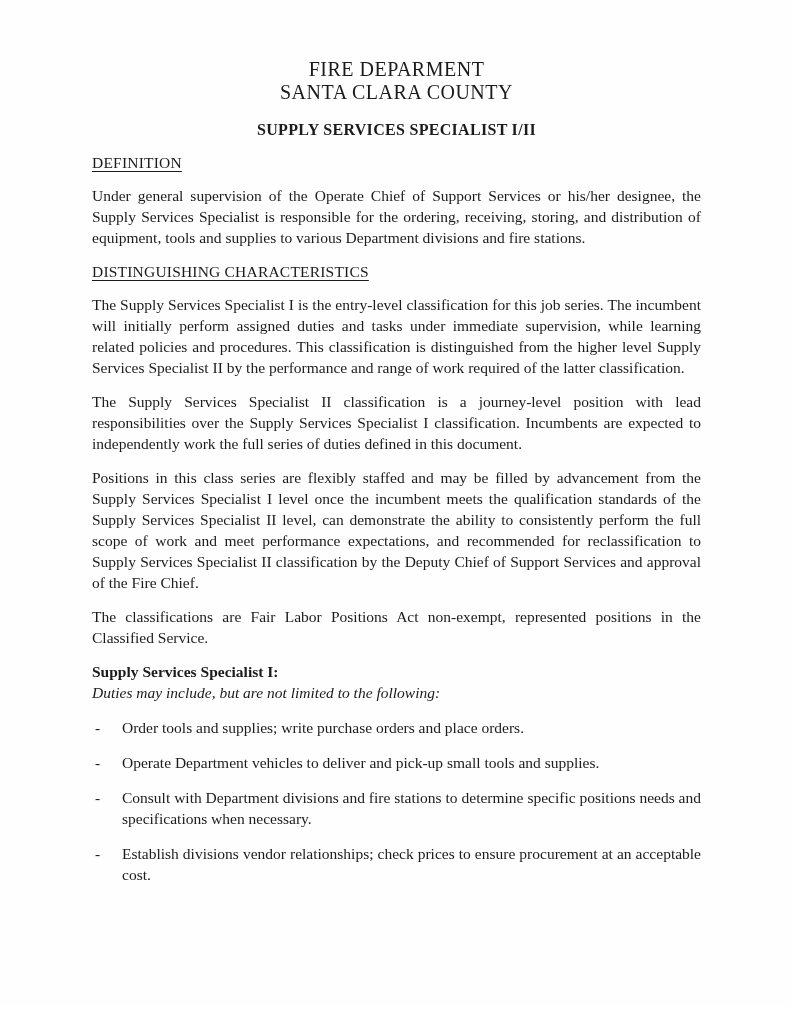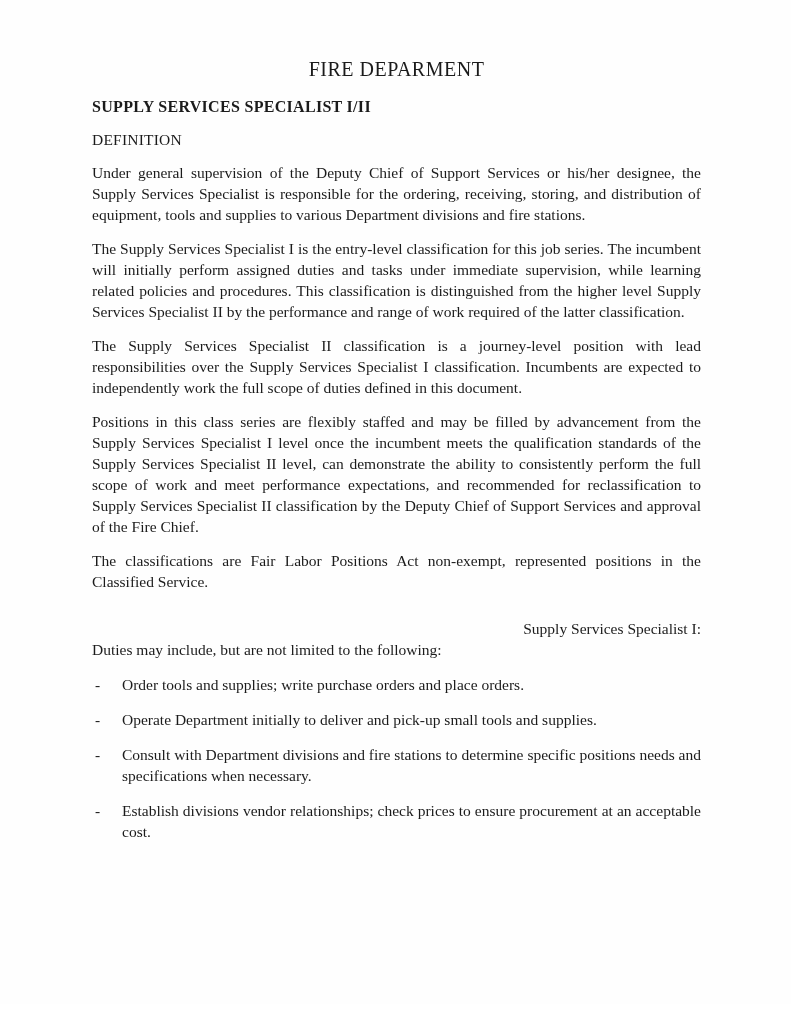--- a/index.html
+++ b/index.html
@@ -21,51 +21,53 @@
   }
   .doc-header {
     text-align: center;
   }
   .org-line {
     font-size: 20px;
     line-height: 23px;
     letter-spacing: 0.5px;
   }
   .job-title {
+    text-align: center;
     font-weight: bold;
     font-size: 16px;
     line-height: 19px;
     margin-top: 16px;
     letter-spacing: 0.3px;
   }
   .section-heading {
     font-size: 15.5px;
     line-height: 21px;
     margin-top: 13px;
     margin-bottom: 12px;
+    text-decoration: underline;
     text-underline-offset: 3px;
     letter-spacing: 0.2px;
   }
   .para {
     font-size: 15.5px;
     line-height: 21px;
     text-align: justify;
     margin: 0 0 13px 0;
   }
   .sub-heading {
     font-size: 15.5px;
     line-height: 21px;
-    font-weight: normal;
-    margin-top: 26px;
-    text-align: right;
+    font-weight: bold;
+    margin-top: 13px;
   }
   .intro-line {
     font-size: 15.5px;
     line-height: 21px;
     margin-bottom: 13px;
+    font-style: italic;
   }
   .bullet-list {
     margin-top: 14px;
   }
   .bullet {
     display: flex;
     margin-bottom: 14px;
     font-size: 15.5px;
     line-height: 21px;
   }
@@ -80,48 +82,50 @@
     text-align: justify;
   }
 </style>
 </head>
 <body>
 
 <div class="page">
 
   <div class="doc-header">
     <div class="org-line">FIRE DEPARMENT</div>
+    <div class="org-line">SANTA CLARA COUNTY</div>
   </div>
 
   <div class="job-title">SUPPLY SERVICES SPECIALIST I/II</div>
 
   <div>
     <div class="section-heading">DEFINITION</div>
-    <p class="para">Under general supervision of the Deputy Chief of Support Services or his/her designee, the Supply Services Specialist is responsible for the ordering, receiving, storing, and distribution of equipment, tools and supplies to various Department divisions and fire stations.</p>
+    <p class="para">Under general supervision of the Operate Chief of Support Services or his/her designee, the Supply Services Specialist is responsible for the ordering, receiving, storing, and distribution of equipment, tools and supplies to various Department divisions and fire stations.</p>
   </div>
 
   <div>
+    <div class="section-heading">DISTINGUISHING CHARACTERISTICS</div>
     <p class="para">The Supply Services Specialist I is the entry-level classification for this job series.  The incumbent will initially perform assigned duties and tasks under immediate supervision, while learning related policies and procedures. This classification is distinguished from the higher level Supply Services Specialist II by the performance and range of work required of the latter classification.</p>
-    <p class="para">The Supply Services Specialist II classification is a journey-level position with lead responsibilities over the Supply Services Specialist I classification.  Incumbents are expected to independently work the full scope of duties defined in this document.</p>
+    <p class="para">The Supply Services Specialist II classification is a journey-level position with lead responsibilities over the Supply Services Specialist I classification.  Incumbents are expected to independently work the full series of duties defined in this document.</p>
     <p class="para">Positions in this class series are flexibly staffed and may be filled by advancement from the Supply Services Specialist I level once the incumbent meets the qualification standards of the Supply Services Specialist II level, can demonstrate the ability to consistently perform the full scope of work and meet performance expectations, and recommended for reclassification to Supply Services Specialist II classification by the Deputy Chief of Support Services and approval of the Fire Chief.</p>
     <p class="para">The classifications are Fair Labor Positions Act non-exempt, represented positions in the Classified Service.</p>
   </div>
 
   <div>
     <div class="sub-heading">Supply Services Specialist I:</div>
     <div class="intro-line">Duties may include, but are not limited to the following:</div>
 
     <div class="bullet-list">
       <div class="bullet">
         <span class="dash">-</span>
         <span class="bullet-text">Order tools and supplies; write purchase orders and place orders.</span>
       </div>
       <div class="bullet">
         <span class="dash">-</span>
-        <span class="bullet-text">Operate Department initially to deliver and pick-up small tools and supplies.</span>
+        <span class="bullet-text">Operate Department vehicles to deliver and pick-up small tools and supplies.</span>
       </div>
       <div class="bullet">
         <span class="dash">-</span>
         <span class="bullet-text">Consult with Department divisions and fire stations to determine specific positions needs and specifications when necessary.</span>
       </div>
       <div class="bullet">
         <span class="dash">-</span>
         <span class="bullet-text">Establish divisions vendor relationships; check prices to ensure procurement at an acceptable cost.</span>
       </div>
     </div>

